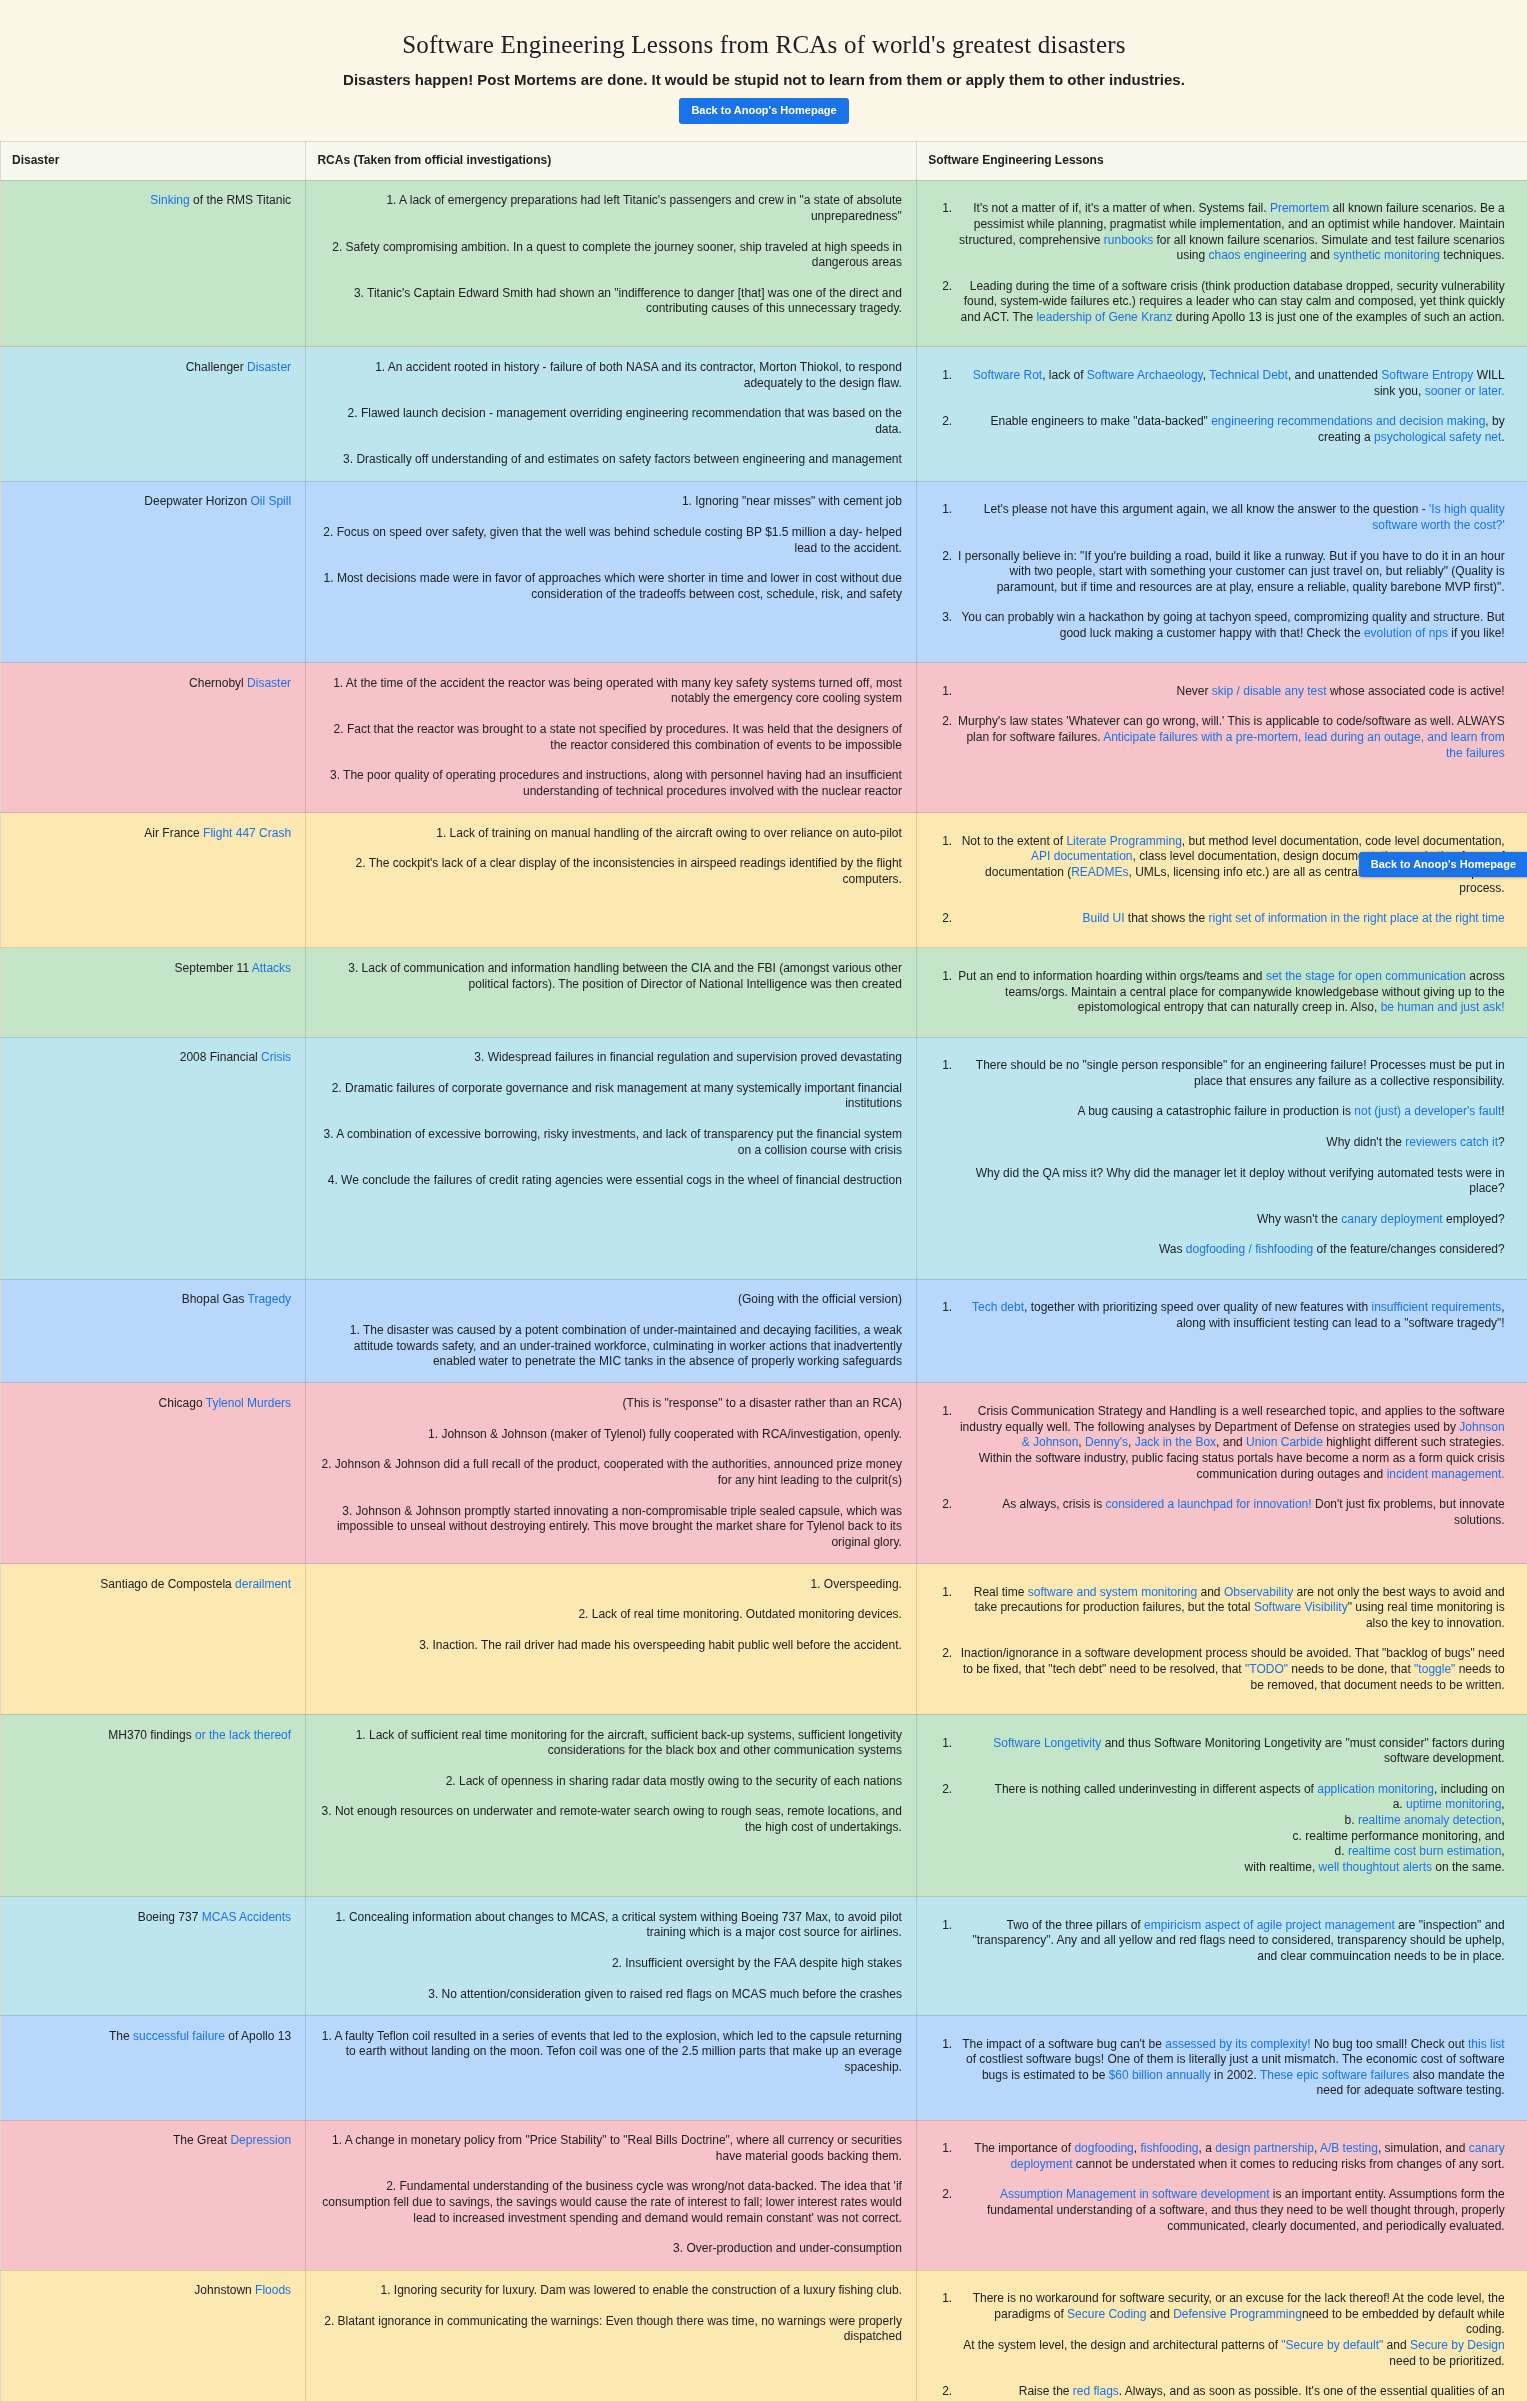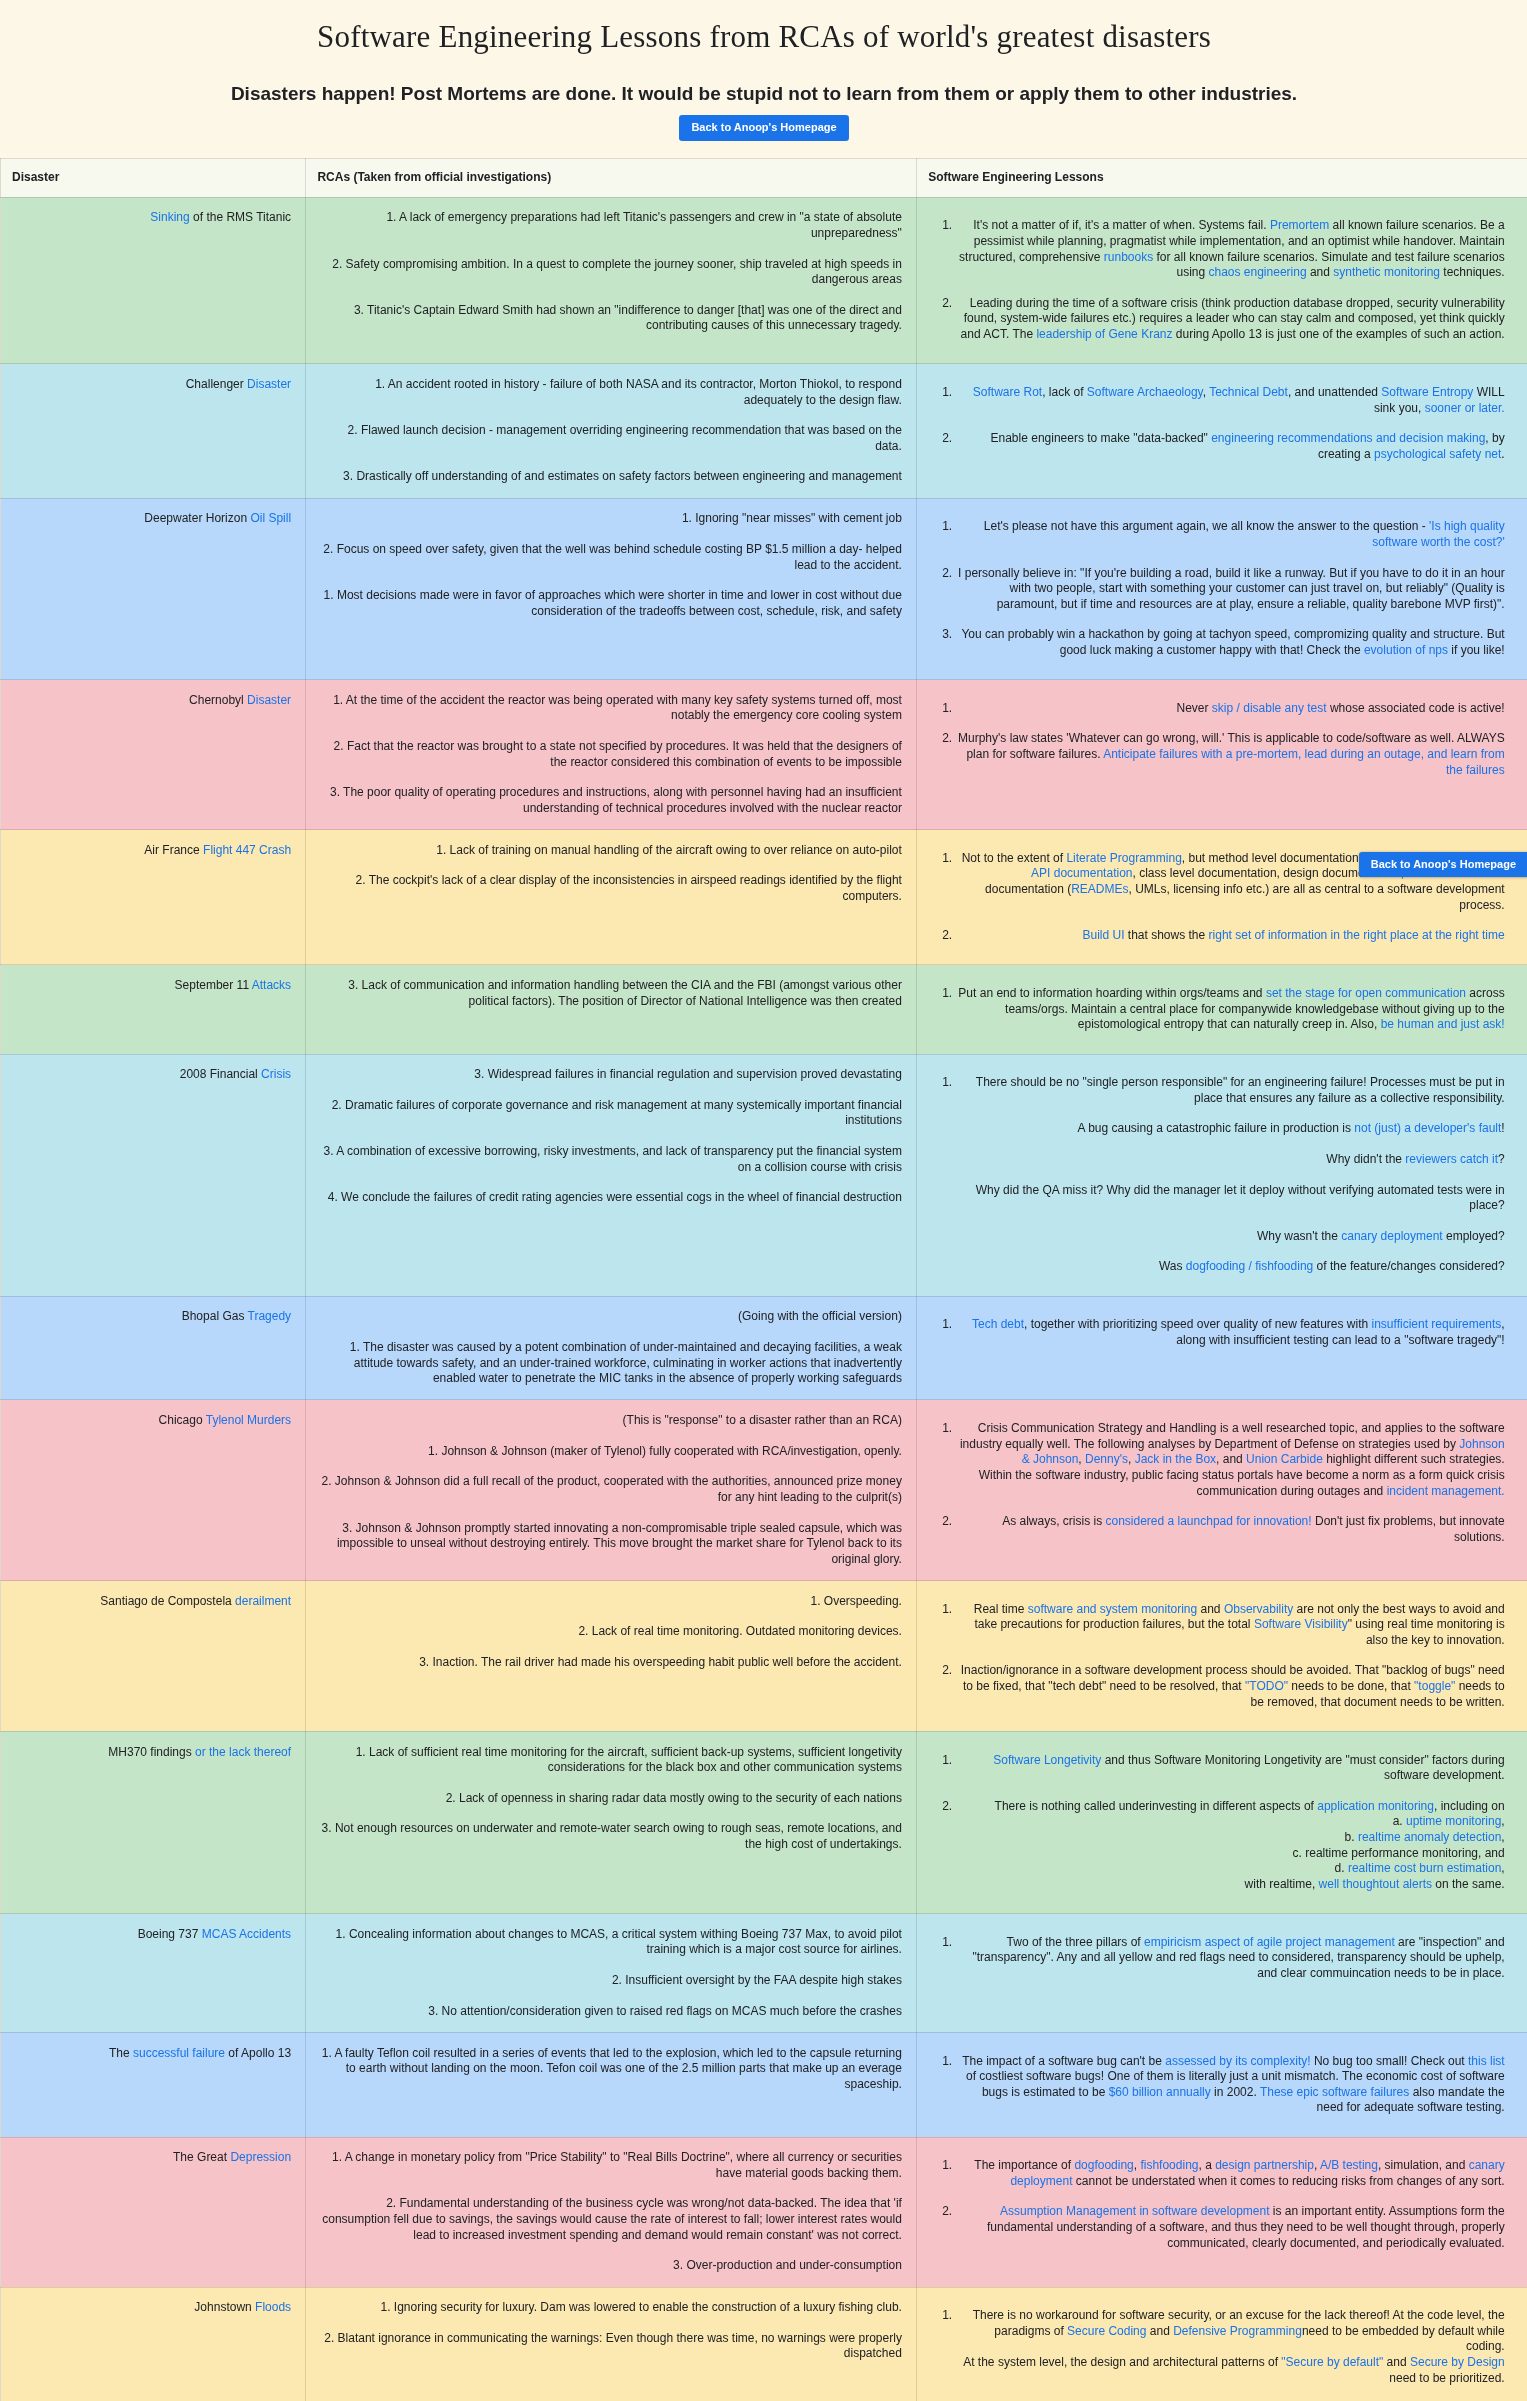--- a/index.html
+++ b/index.html
@@ -6,23 +6,23 @@
   body {
     background: #fdf7e7;
     font-family: "Liberation Sans", sans-serif;
     color: #202124;
   }
   .page { position: relative; width: 1528px; min-height: 2401px; margin: 0 auto; background: #fdf7e7; }
 
   .page-header { text-align: center; padding-top: 19px; }
   .page-title {
     font-family: "Liberation Serif", serif;
-    font-size: 31px; font-weight: 400; margin: 0; letter-spacing: 0.2px;
-  }
-  .page-subtitle { font-size: 19px; font-weight: bold; margin-top: 28px; }
+    font-size: 25px; font-weight: 400; margin: 12px; letter-spacing: 0.2px;
+  }
+  .page-subtitle { font-size: 15px; font-weight: bold; margin-top: 12px; }
   .compiled-by { font-size: 10.3px; margin-top: 8.8px; }
   .home-button {
     display: inline-block; margin: 10.3px 0 17.5px;
     background: var(--accent, #1a73e8); color: #fff;
     font-size: 11px; font-weight: bold; line-height: 1;
     padding: 7.2px 12.7px; border-radius: 3.2px; text-decoration: none;
     border: none; cursor: pointer;
   }
 
   table.disaster-table {

